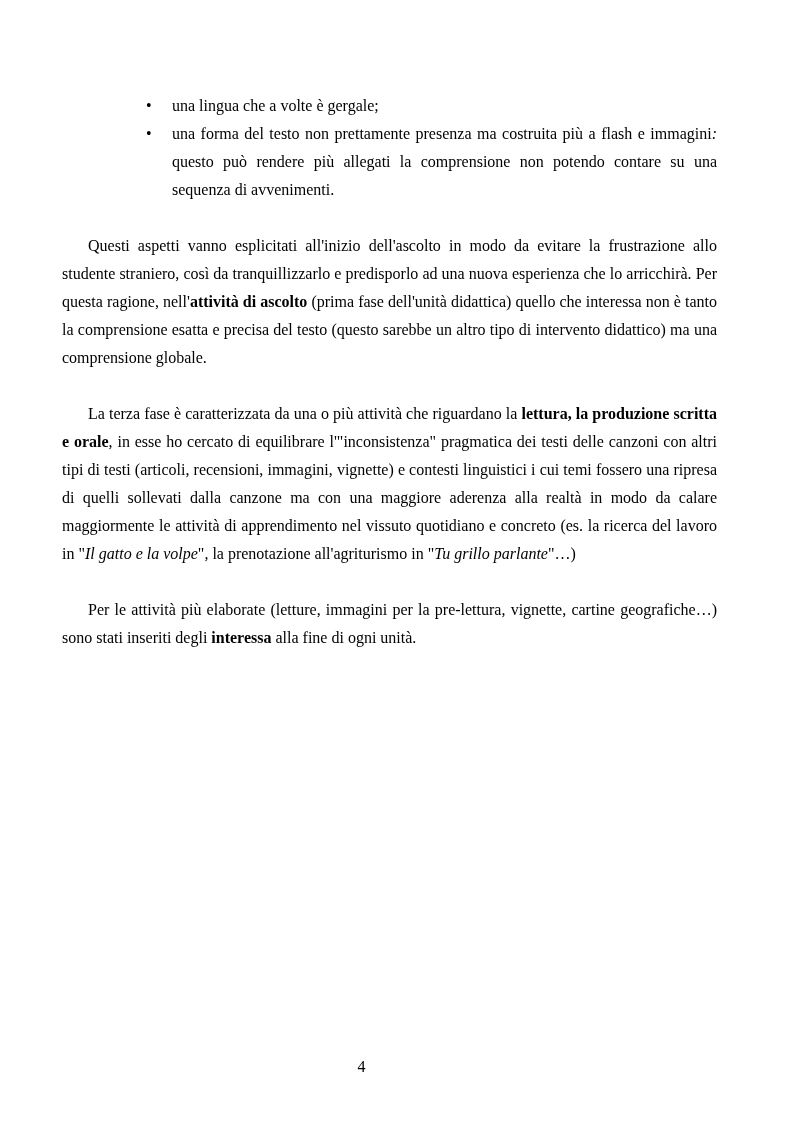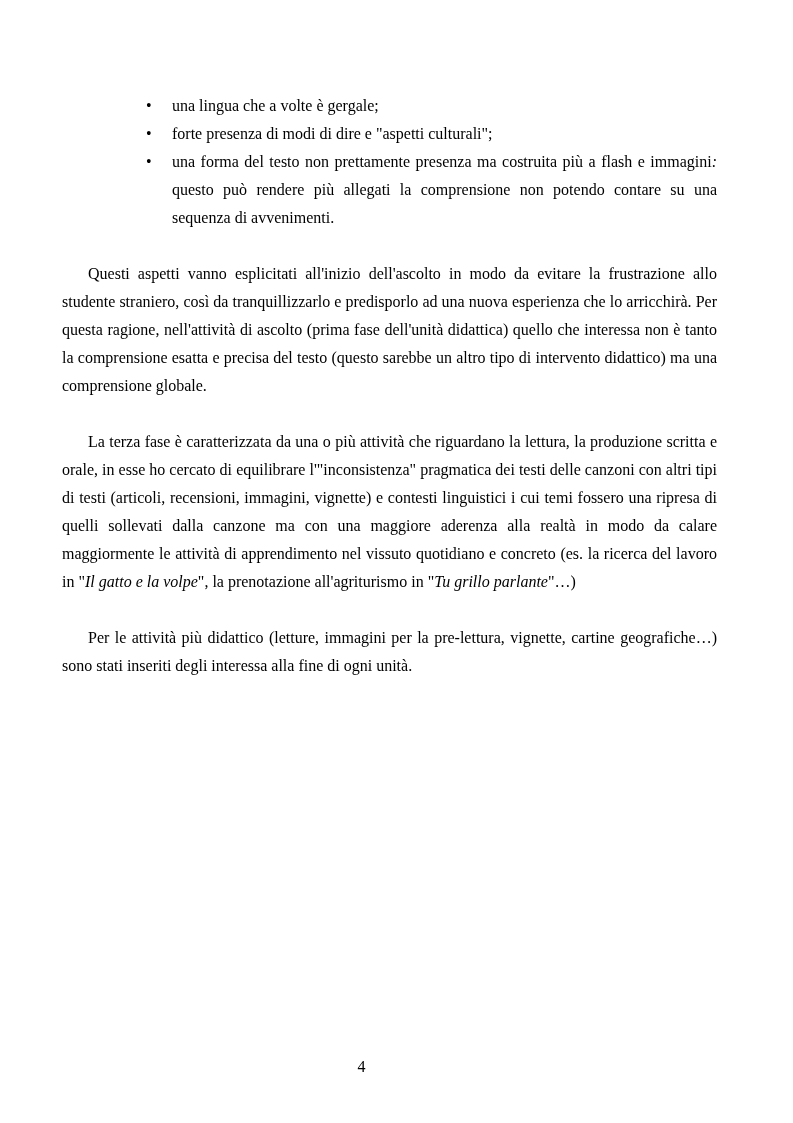--- a/index.html
+++ b/index.html
@@ -50,33 +50,32 @@
   .page-number {
     position: absolute;
     left: 0;
     top: 1053px;
     width: 100%;
     text-align: center;
     font-size: 16px;
     line-height: 28px;
     color: #000000;
   }
-  .run-bold { font-weight: normal; }
+  .run-bold { font-weight: bold; }
   .run-italic { font-style: italic; }
 </style>
 </head>
 <body>
 
 <div class="page">
   <div class="content">
     <ul class="bullets">
         <li><span>una lingua che a volte è gergale;</span></li>
-        <li><span>forte presenza di modi di dire e "aspetti culturali";</span></li>
         <li><span>una forma del testo non prettamente presenza ma costruita più a flash e immagini</span><span class="run-italic">:</span><span> questo può rendere più allegati la comprensione non potendo contare su una sequenza di avvenimenti.</span></li>
       </ul>
     <div class="paras">
         <p><span>Questi aspetti vanno esplicitati all'inizio dell'ascolto in modo da evitare la frustrazione allo studente straniero, così da tranquillizzarlo e predisporlo ad una nuova esperienza che lo arricchirà. Per questa ragione, nell'</span><span class="run-bold">attività di ascolto</span><span> (prima fase dell'unità didattica) quello che interessa non è tanto la comprensione esatta e precisa del testo (questo sarebbe un altro tipo di intervento didattico) ma una comprensione globale.</span></p>
         <p><span>La terza fase è caratterizzata da una o più attività che riguardano la </span><span class="run-bold">lettura, la produzione scritta e orale</span><span>, in esse ho cercato di equilibrare l'"inconsistenza" pragmatica dei testi delle canzoni con altri tipi di testi (articoli, recensioni, immagini, vignette) e contesti linguistici i cui temi fossero una ripresa di quelli sollevati dalla canzone ma con una maggiore aderenza alla realtà in modo da calare maggiormente le attività di apprendimento nel vissuto quotidiano e concreto (es. la ricerca del lavoro in "</span><span class="run-italic">Il gatto e la volpe</span><span>", la prenotazione all'agriturismo in "</span><span class="run-italic">Tu grillo parlante</span><span>"…)</span></p>
-        <p><span>Per le attività più didattico (letture, immagini per la pre-lettura, vignette, cartine geografiche…) sono stati inseriti degli </span><span class="run-bold">interessa</span><span> alla fine di ogni unità.</span></p>
+        <p><span>Per le attività più elaborate (letture, immagini per la pre-lettura, vignette, cartine geografiche…) sono stati inseriti degli </span><span class="run-bold">interessa</span><span> alla fine di ogni unità.</span></p>
       </div>
   </div>
   <div class="page-number">4</div>
 </div>
 
 </body></html>

